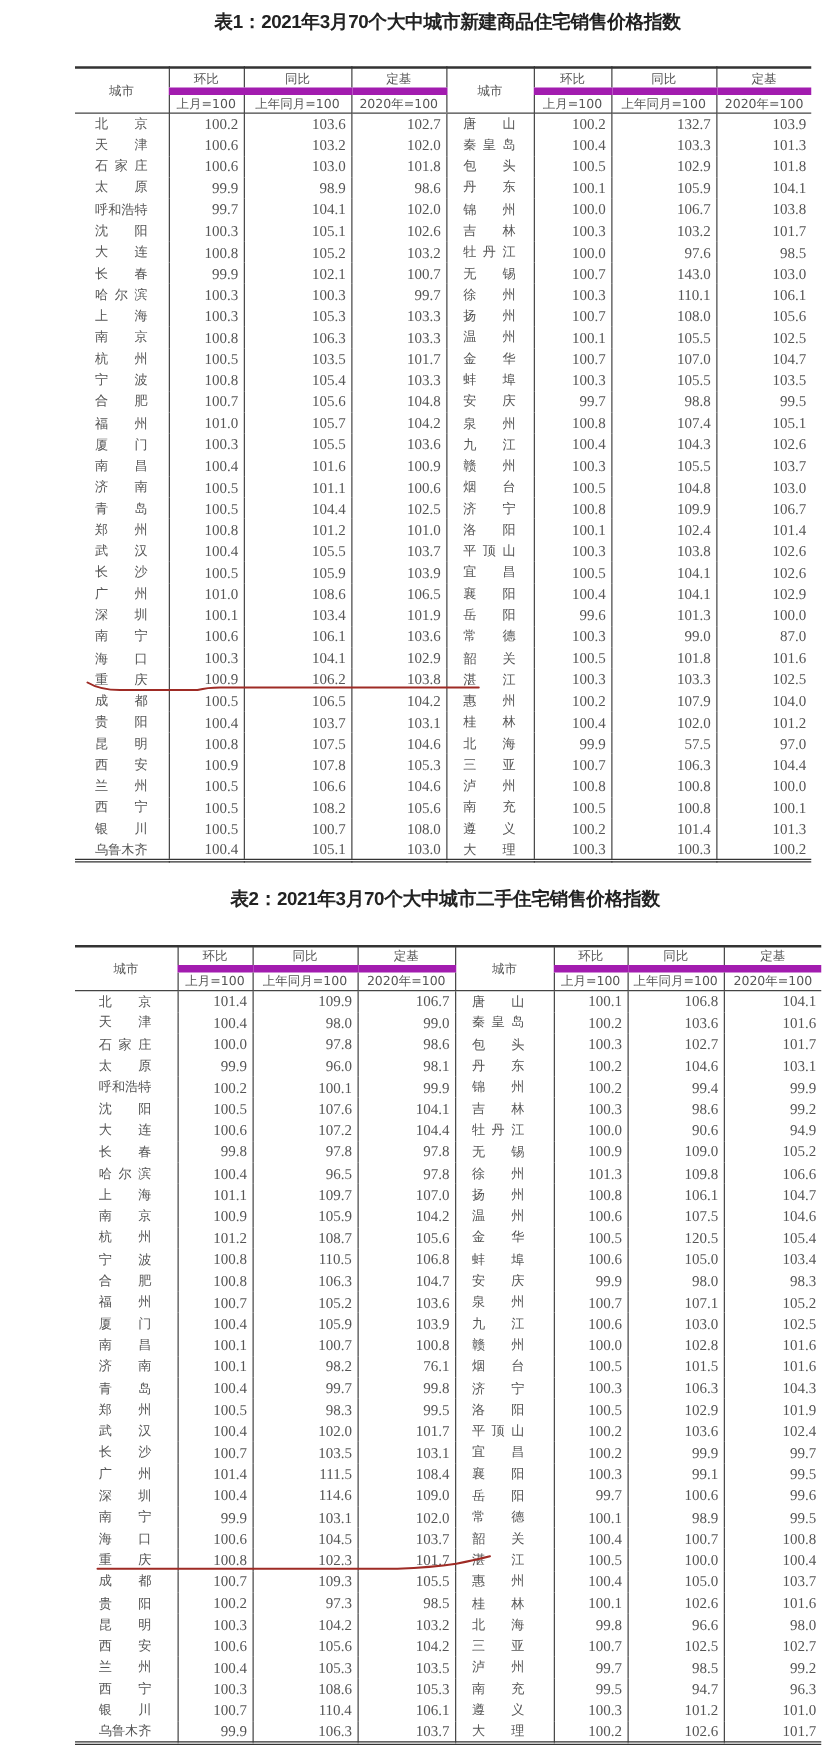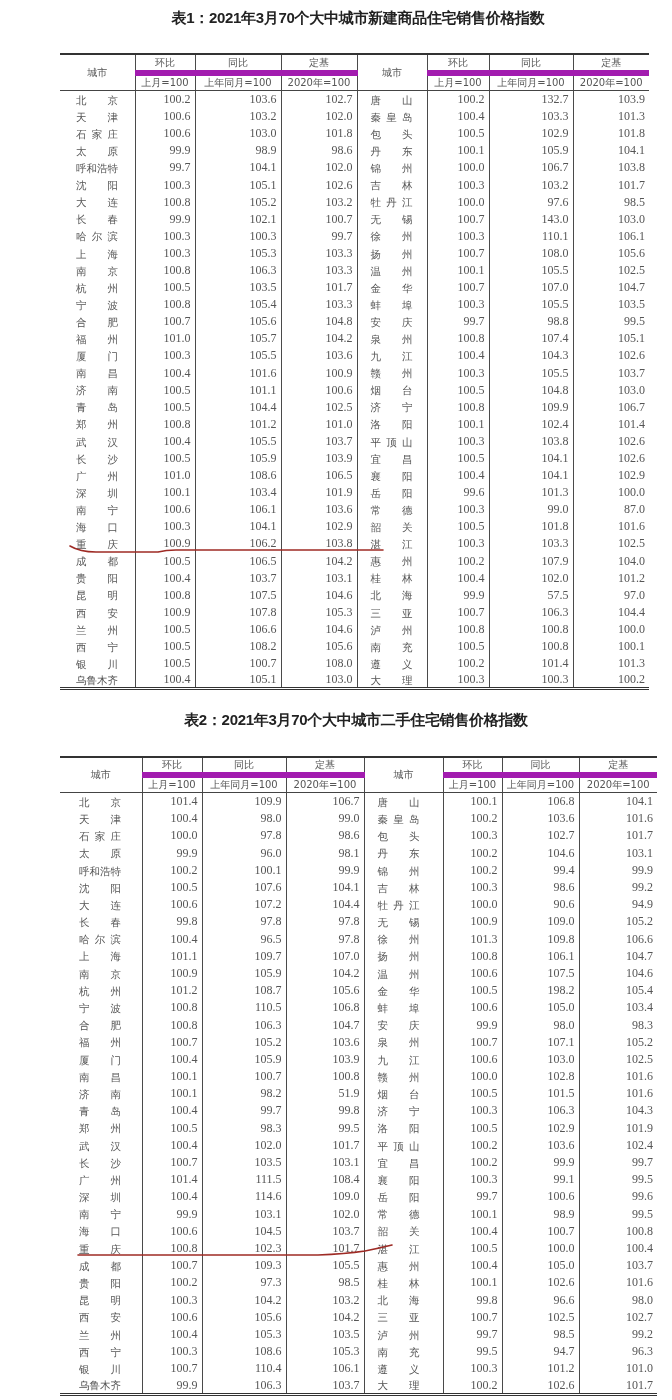--- a/index.html
+++ b/index.html
@@ -594,21 +594,21 @@
         <td class="num">107.5</td>
         <td class="num">104.6</td>
       </tr>
       <tr>
         <td class="city"><span class="cname">杭州</span></td>
         <td class="num">101.2</td>
         <td class="num">108.7</td>
         <td class="num">105.6</td>
         <td class="city"><span class="cname">金华</span></td>
         <td class="num">100.5</td>
-        <td class="num">198.2</td>
+        <td class="num">120.5</td>
         <td class="num">105.4</td>
       </tr>
       <tr>
         <td class="city"><span class="cname">宁波</span></td>
         <td class="num">100.8</td>
         <td class="num">110.5</td>
         <td class="num">106.8</td>
         <td class="city"><span class="cname">蚌埠</span></td>
         <td class="num">100.6</td>
         <td class="num">105.0</td>
@@ -651,21 +651,21 @@
         <td class="num">100.8</td>
         <td class="city"><span class="cname">赣州</span></td>
         <td class="num">100.0</td>
         <td class="num">102.8</td>
         <td class="num">101.6</td>
       </tr>
       <tr>
         <td class="city"><span class="cname">济南</span></td>
         <td class="num">100.1</td>
         <td class="num">98.2</td>
-        <td class="num">51.9</td>
+        <td class="num">76.1</td>
         <td class="city"><span class="cname">烟台</span></td>
         <td class="num">100.5</td>
         <td class="num">101.5</td>
         <td class="num">101.6</td>
       </tr>
       <tr>
         <td class="city"><span class="cname">青岛</span></td>
         <td class="num">100.4</td>
         <td class="num">99.7</td>
         <td class="num">99.8</td>

